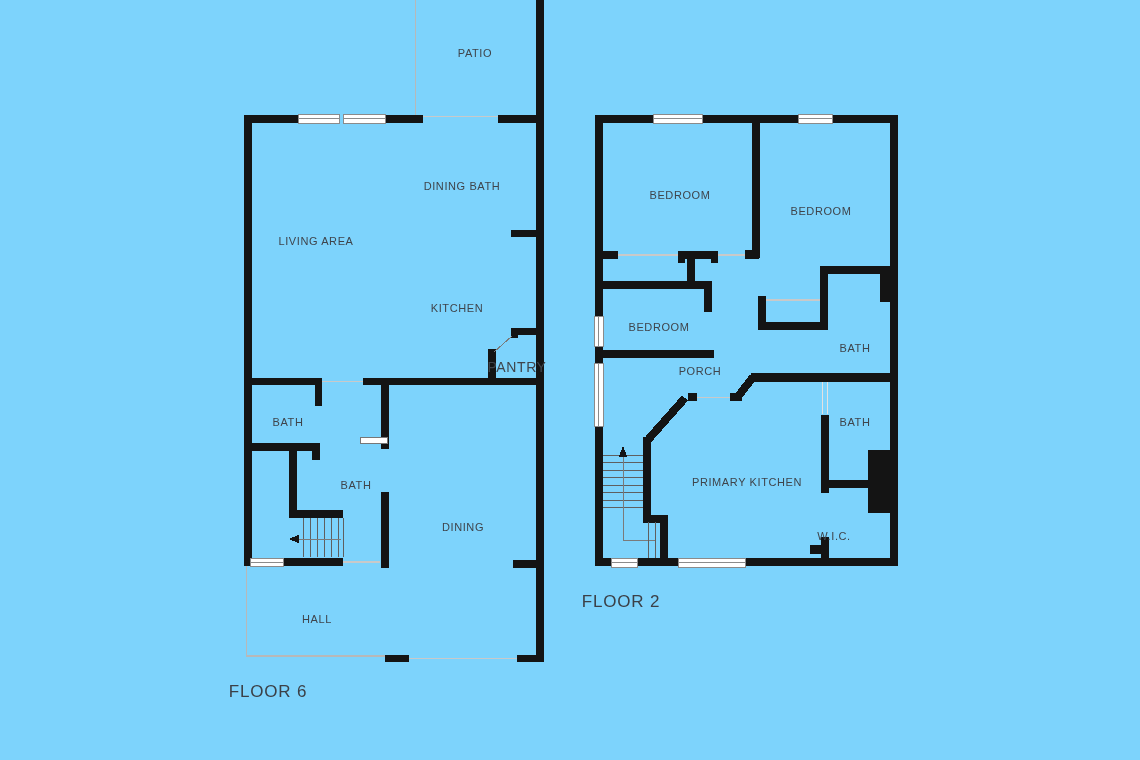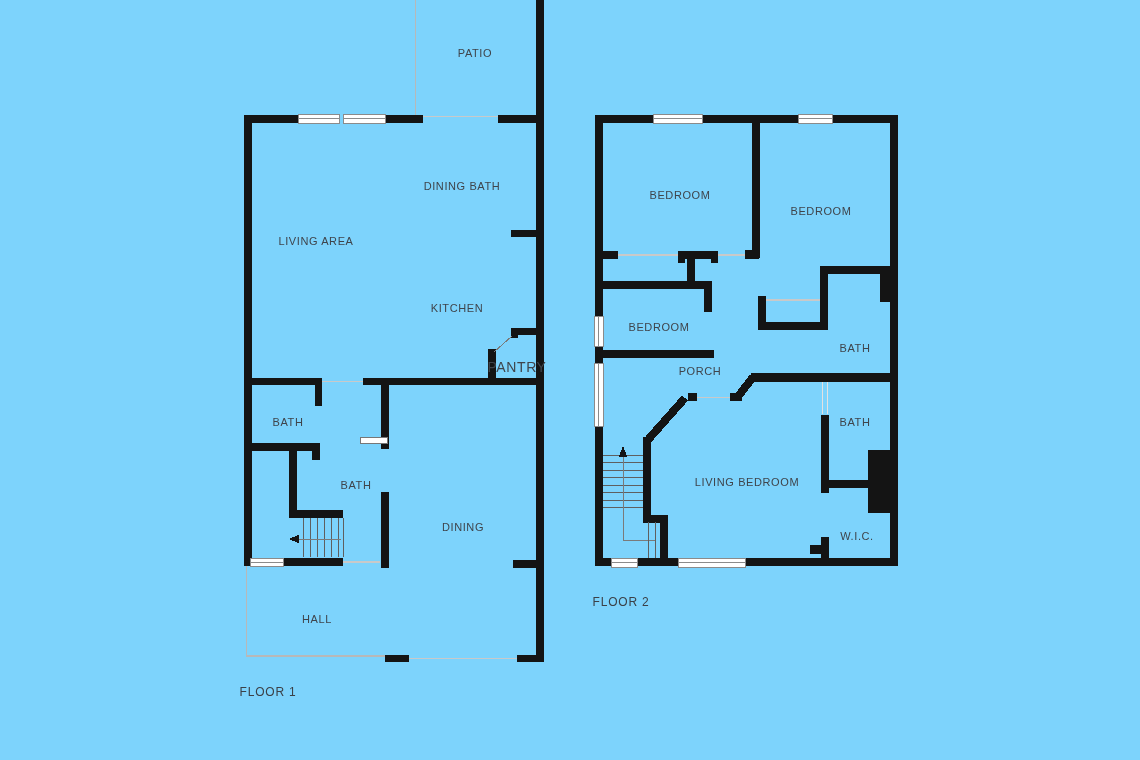--- a/index.html
+++ b/index.html
@@ -1,21 +1,21 @@
 <!DOCTYPE html>
 <html><head>
 <meta charset="utf-8">
 <style>
   html,body{margin:0;padding:0;background:#ffffff;}
   #plan{position:relative;width:1140px;height:760px;background:#7dd3fc;overflow:hidden;
         font-family:"Liberation Sans", sans-serif;}
   #plan svg{position:absolute;left:0;top:0;}
   .room-label{position:absolute;transform:translate(-50%,-50%);font-size:11px;
               letter-spacing:.6px;color:#3f444b;white-space:nowrap;font-weight:400;}
-  .floor-title{position:absolute;transform:translate(-50%,-50%);font-size:12px;
+  .floor-title{position:absolute;transform:translate(-50%,-50%);font-size:17px;
                letter-spacing:.8px;color:#3b4047;white-space:nowrap;}
   .w{fill:#141414;}
   .win{fill:#ffffff;stroke:#8b8b8b;stroke-width:1;}
   .winline{stroke:#8b8b8b;stroke-width:1;}
   .open{stroke:#c9c9c9;stroke-width:1.5;}
   .outline{stroke:#b8b8b8;stroke-width:1.5;}
   .tread{stroke:#5f5f5f;stroke-width:1;}
   .guide{stroke:#7a7a7a;stroke-width:1;}
   .diag{stroke:#141414;stroke-width:8;}
   .doorleaf{fill:#ffffff;stroke:#777;stroke-width:1;}
@@ -202,25 +202,25 @@
 
 <div class="room-label" style="left:475px;top:53px">PATIO</div>
 <div class="room-label" style="left:462px;top:186px">DINING BATH</div>
 <div class="room-label" style="left:316px;top:241px">LIVING AREA</div>
 <div class="room-label" style="left:457px;top:308px">KITCHEN</div>
 <div class="room-label" style="left:517px;top:367px;font-size:14px">PANTRY</div>
 <div class="room-label" style="left:288px;top:422px">BATH</div>
 <div class="room-label" style="left:356px;top:485px">BATH</div>
 <div class="room-label" style="left:463px;top:527px">DINING</div>
 <div class="room-label" style="left:317px;top:619px">HALL</div>
-<div class="floor-title" style="left:268px;top:692px">FLOOR 1</div>
+<div class="floor-title" style="left:268px;top:692px">FLOOR 6</div>
 
 <div class="room-label" style="left:680px;top:195px">BEDROOM</div>
 <div class="room-label" style="left:821px;top:211px">BEDROOM</div>
 <div class="room-label" style="left:659px;top:327px">BEDROOM</div>
 <div class="room-label" style="left:700px;top:371px">PORCH</div>
 <div class="room-label" style="left:855px;top:348px">BATH</div>
 <div class="room-label" style="left:855px;top:422px">BATH</div>
-<div class="room-label" style="left:747px;top:482px">LIVING BEDROOM</div>
-<div class="room-label" style="left:857px;top:536px">W.I.C.</div>
+<div class="room-label" style="left:747px;top:482px">PRIMARY KITCHEN</div>
+<div class="room-label" style="left:834px;top:536px">W.I.C.</div>
 <div class="floor-title" style="left:621px;top:602px">FLOOR 2</div>
 
 </div>
 
 </body></html>

